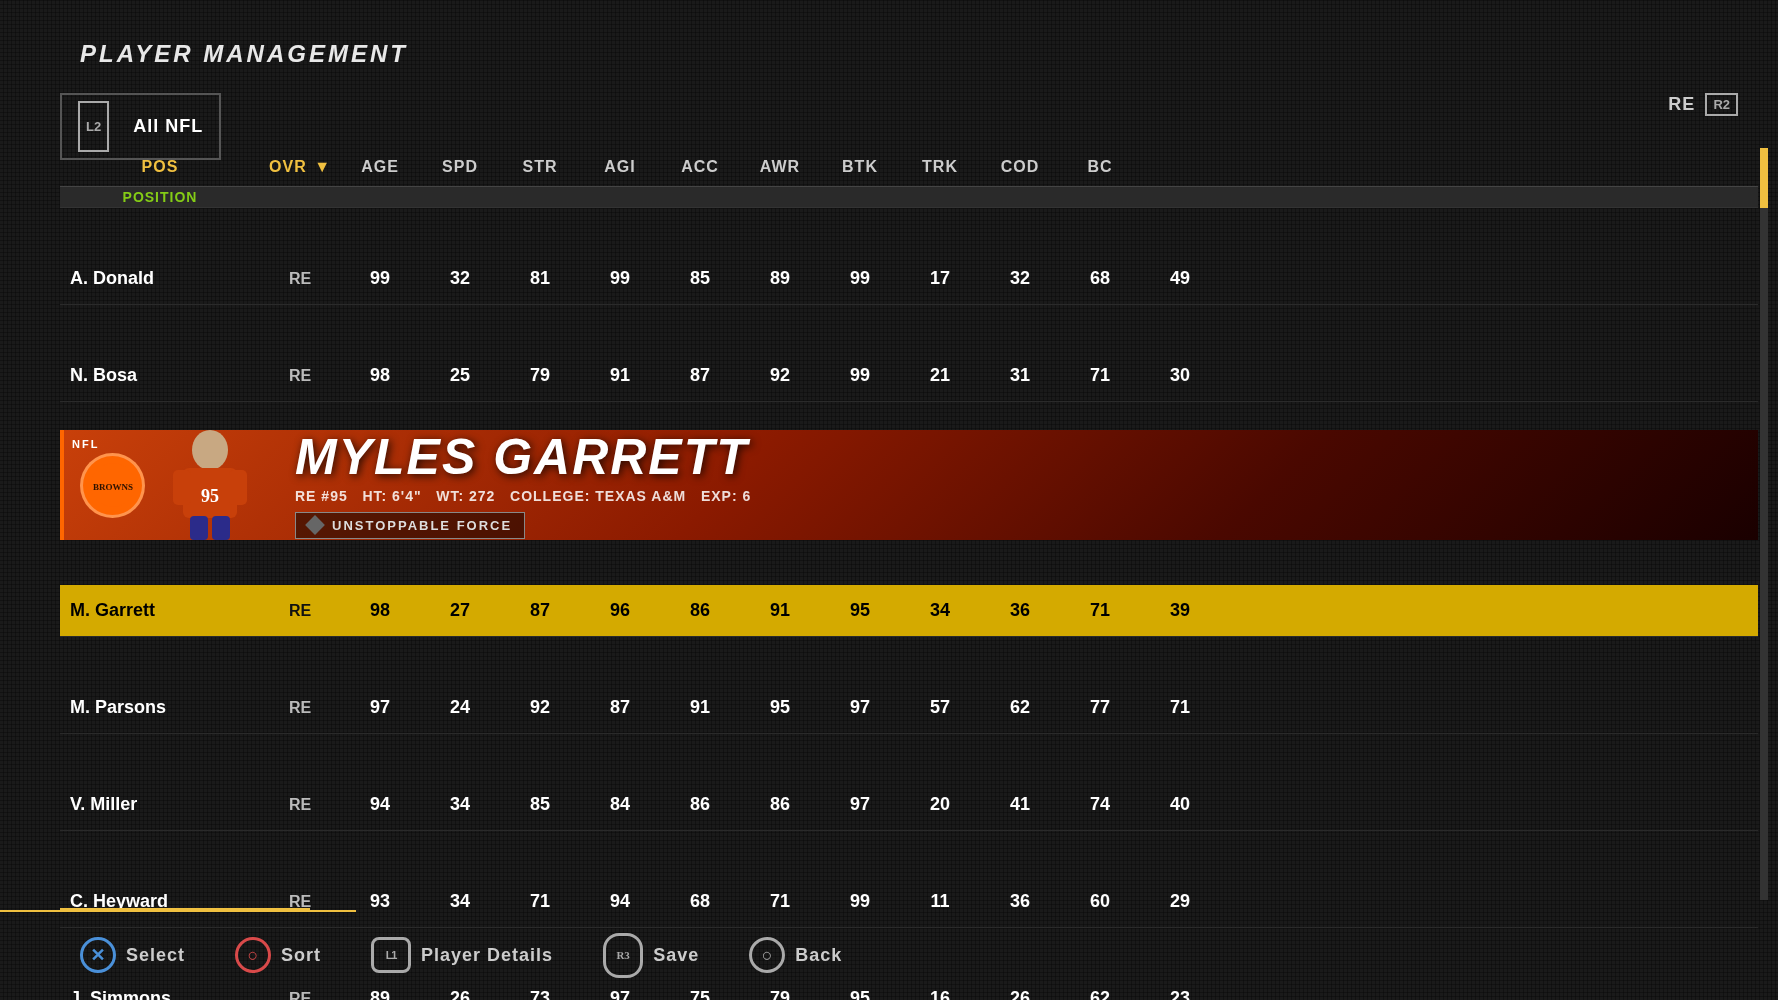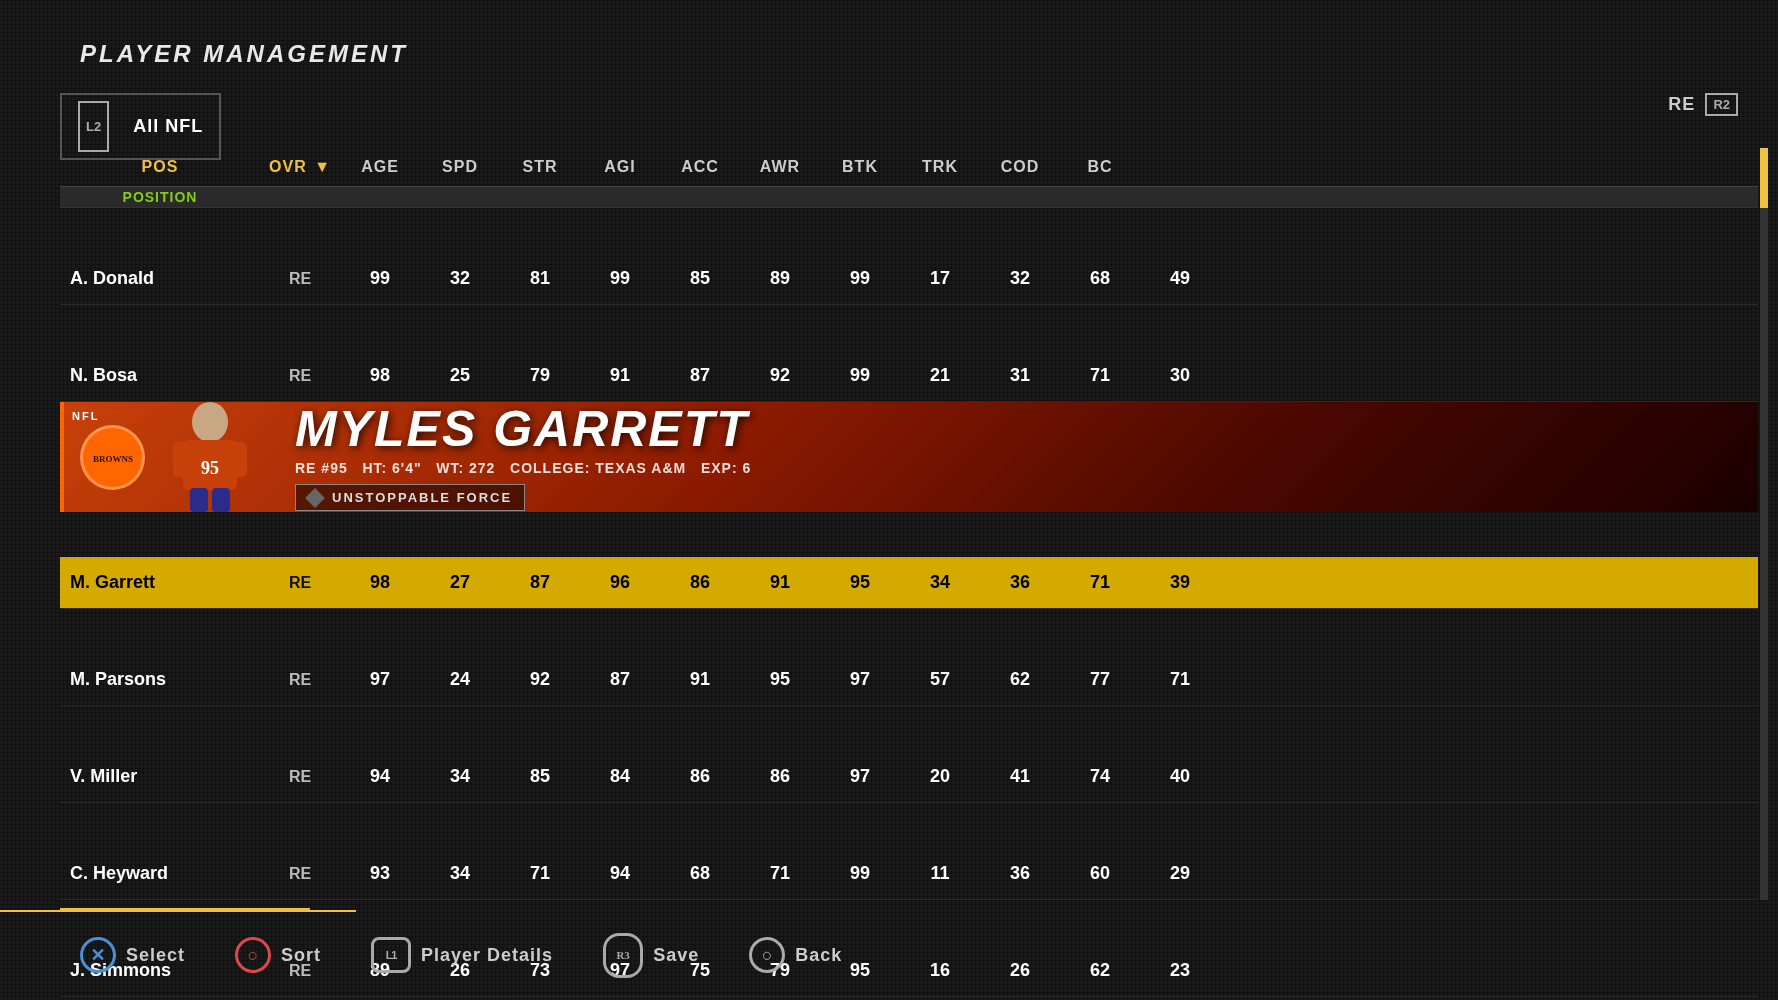--- a/index.html
+++ b/index.html
@@ -172,20 +172,21 @@
 
     
     .player-banner {
       position: relative;
       height: 110px;
       background: linear-gradient(135deg, #c8400a 0%, #8b1a00 40%, #4a0800 70%, #1a0000 100%);
       display: flex;
       align-items: center;
       overflow: hidden;
       border-left: 4px solid #ff6600;
+      margin-top: 28px;
     }
 
     
     .action-bar {
       position: absolute;
       bottom: 0;
       left: 0;
       right: 0;
       height: 90px;
       display: flex;
@@ -366,21 +367,21 @@
         <rect x="67" y="86" width="18" height="24" rx="4" fill="#2b2b8a"></rect>
         <text x="65" y="72" text-anchor="middle" font-size="18" font-weight="900" fill="white" font-family="Arial Black">95</text>
       </svg>
     </div>
 
     <div style="flex:1; padding:8px 20px;">
       <div style="font-size:50px; font-weight:900; font-style:italic; color:white; letter-spacing:2px; line-height:1; text-transform:uppercase; text-shadow:2px 2px 8px rgba(0,0,0,0.8);">MYLES GARRETT</div>
       <div style="font-size:14px; font-weight:bold; color:rgba(255,255,255,0.85); margin-top:6px; letter-spacing:1px;">
         <span>RE</span> <span>#95</span>&nbsp;&nbsp;&nbsp;<span>HT: 6'4"</span>&nbsp;&nbsp;&nbsp;<span>WT: 272</span>&nbsp;&nbsp;&nbsp;<span>COLLEGE: TEXAS A&amp;M</span>&nbsp;&nbsp;&nbsp;<span>EXP: 6</span>
       </div>
-      <div style="display:inline-flex; align-items:flex-end; background:rgba(0,0,0,0.5); border:1px solid #888; padding:5px 12px; margin-top:8px;">
+      <div style="display:inline-flex; align-items:center; background:rgba(0,0,0,0.5); border:1px solid #888; padding:5px 12px; margin-top:8px;">
         <div style="width:14px; height:14px; background:#666; transform:rotate(45deg); margin-right:10px; flex-shrink:0;"></div>
         <span style="font-size:13px; font-weight:bold; color:#ddd; letter-spacing:2px;">UNSTOPPABLE FORCE</span>
       </div>
     </div>
   </div>
 
   <div class="player-row selected">
     <div class="cell player-name">M. Garrett</div>
     <div class="cell pos-cell">RE</div>
     <div class="cell">98</div>

